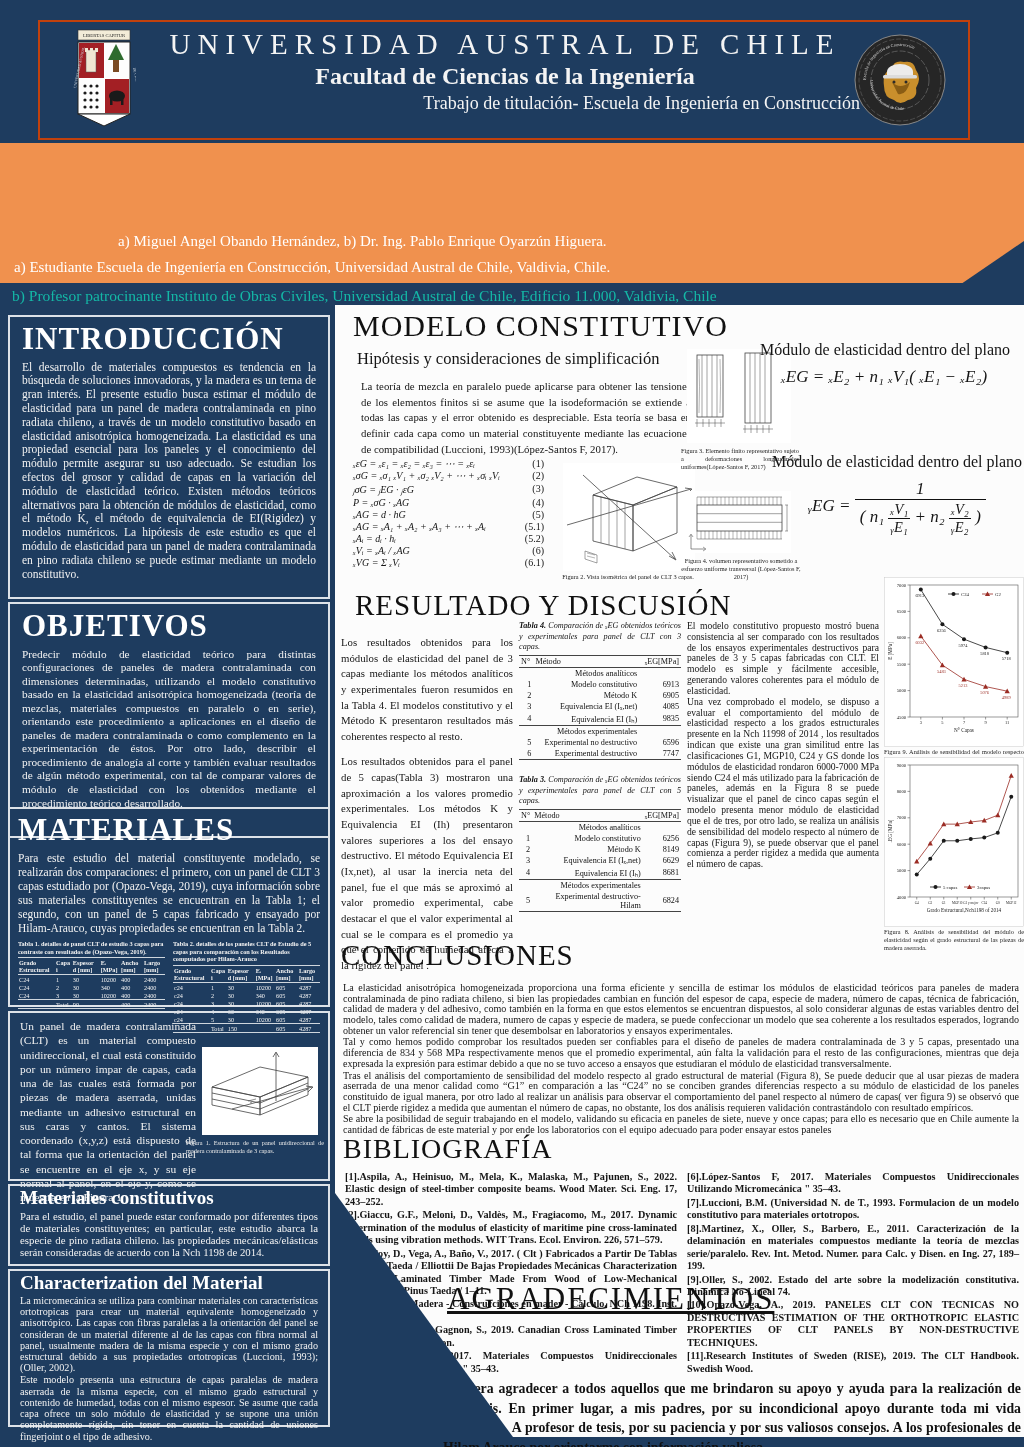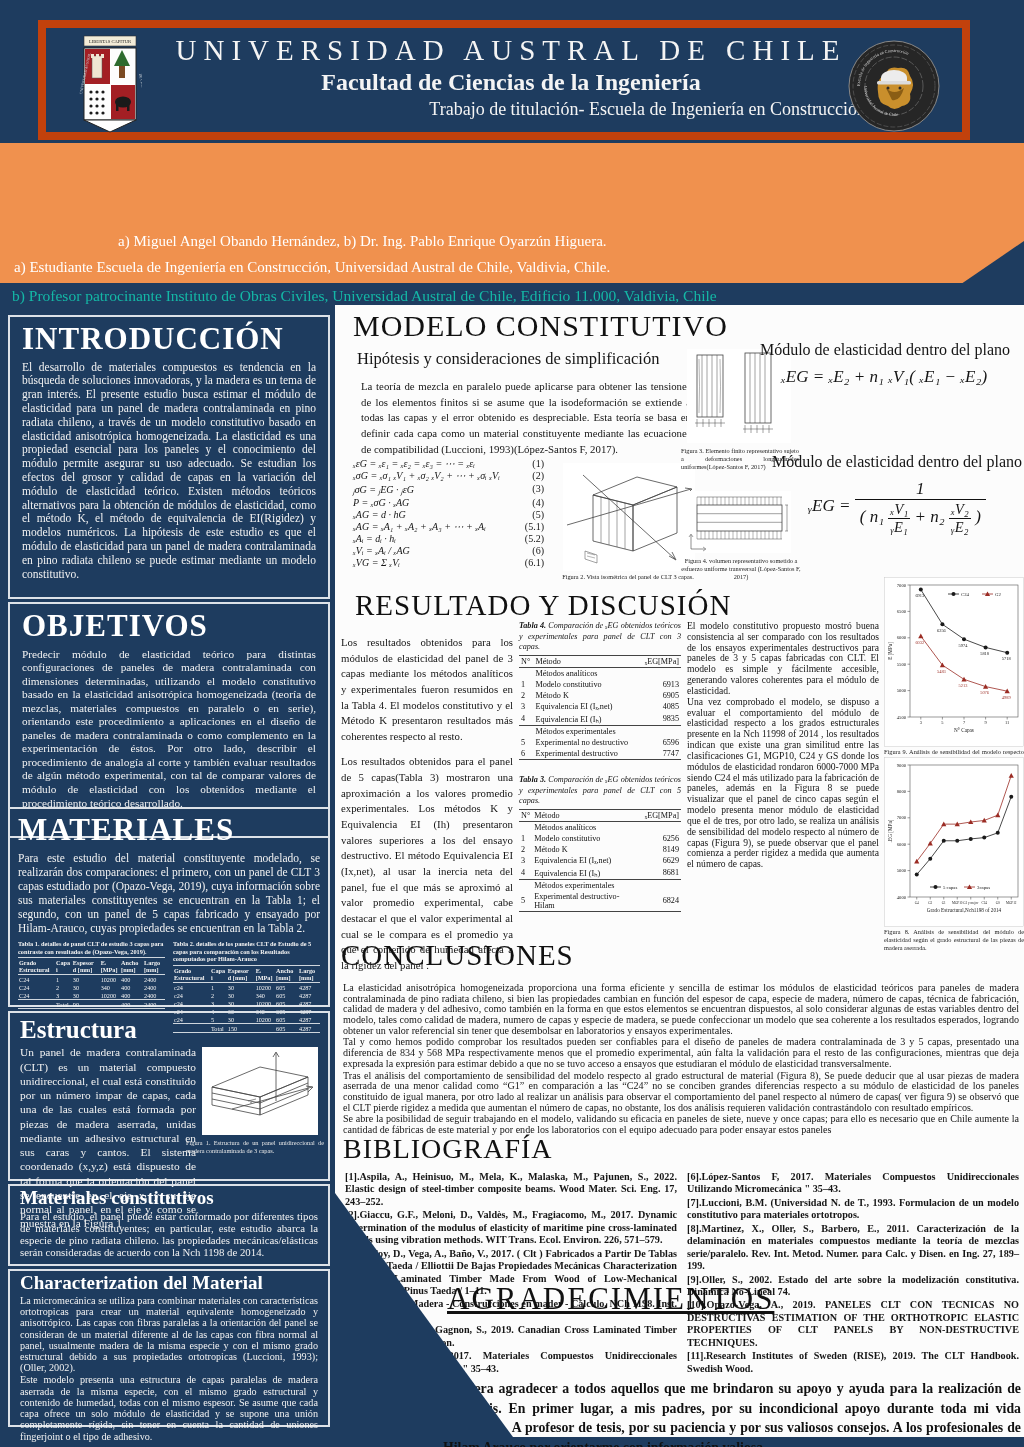--- a/index.html
+++ b/index.html
@@ -1,21 +1,21 @@
 <!DOCTYPE html>
 <html><head>
 <meta charset="utf-8">
 <style>
   html,body{margin:0;padding:0;}
   body{width:1024px;height:1447px;position:relative;background:#1e3c5f;
        font-family:"Liberation Serif",serif;overflow:hidden;}
   .abs{position:absolute;}
   
   .header-box{position:absolute;left:38px;top:20px;width:932px;height:120px;
-              border:8px solid #c2410c;box-sizing:border-box;}
+              border:2px solid #c2410c;box-sizing:border-box;}
   .header-text{position:absolute;left:110px;top:6px;width:710px;text-align:center;color:#f4f4f4;}
   .hdr-univ{font-size:29px;letter-spacing:7px;font-weight:500;}
   .hdr-fac{font-size:24px;font-weight:700;margin-top:2px;}
   .hdr-prog{font-size:18px;margin-top:3px;text-align:right;}
   
   .banner{position:absolute;left:0;top:143px;width:1024px;height:140px;background:#f0914e;
           clip-path:polygon(0 0,100% 0,100% 70%,94% 100%,0 100%);}
   .banner-title{position:absolute;left:10px;top:4px;width:1000px;font-size:20.5px;font-weight:700;
                 color:#fff;text-align:justify;line-height:1.38;letter-spacing:0.4px;}
   .banner-authors{position:absolute;left:118px;top:90px;font-size:15px;color:#fff;}
@@ -56,21 +56,21 @@
   .frac{display:inline-block;text-align:center;vertical-align:middle;}
   .frac>.num{display:block;border-bottom:1px solid #111;padding:0 5px;}
   .frac>.den{display:block;padding:1px 5px 0 5px;}
   .frac .frac>.num{font-size:0.85em;padding:0 2px;}
   .frac .frac>.den{font-size:0.85em;padding:0 2px;}
   .fig-caption{font-size:6.3px;line-height:1.3;color:#222;text-align:justify;}
   .figbox{background:#fff;}
   
   .rtable{border-collapse:collapse;width:100%;font-size:8.2px;color:#111;border-bottom:1px solid #444;}
   .rtable th{text-align:left;font-weight:400;border-top:1px solid #444;border-bottom:1px solid #444;padding:1px 2px;}
-  .rtable td{padding:1px 2px;}
+  .rtable td{padding:1px 2px;text-align:right;}
   .rtable th:last-child,.rtable td:last-child{text-align:right;}
   .rtable tr.sec td{border-top:1px solid #444;}
   .rtbl-caption{font-size:8.2px;line-height:1.3;margin-bottom:2px;text-align:justify;font-style:italic;}
   .rtbl-caption b{font-weight:700;}
   .col-body{font-size:10.8px;text-align:justify;line-height:1.45;}
   .col3-body{font-size:9.6px;text-align:justify;line-height:1.13;}
   .concl-body{font-size:10.1px;text-align:justify;line-height:1.06;}
   .concl-body p{margin:0 0 1px 0;}
   .ref{font-size:10.2px;font-weight:700;text-align:justify;line-height:1.22;margin-bottom:1px;}
   .agr-body{font-size:13.8px;font-weight:700;text-align:justify;line-height:1.42;color:#111;}
@@ -276,21 +276,20 @@
               <td>605</td>
               <td>4287</td>
             </tr>
           </tbody>
       </table>
     </div>
   </div>
 </div>
 
 <div class="box" style="top:1011px;height:170px;padding:4px 10px;">
-  <h2 class="h-med">Estructura</h2>
   <div class="jbody estr-body">Un panel de madera contralaminada (CLT) es un material compuesto unidireccional, el cual está constituido por un número impar de capas, cada una de las cuales está formada por piezas de madera aserrada, unidas mediante un adhesivo estructural en sus caras y cantos. El sistema coordenado (x,y,z) está dispuesto de tal forma que la orientación del panel se encuentre en el eje x, y su eje normal al panel, en el eje y, como se muestra en la Figura 1</div>
   <svg class="abs figbox" style="left:192px;top:34px;" width="116" height="88" viewBox="0 0 116 88">
     <rect x="0" y="0" width="116" height="88" fill="#fff"></rect>
     <g class="sketch">
       <path d="M10 40 L58 20 L106 30 L58 50 Z"></path>
       <path d="M10 40 L58 50 L58 68 L10 58 Z"></path>
       <path d="M58 50 L106 30 L106 48 L58 68 Z"></path>
       <path d="M10 46 L58 56 M10 52 L58 62 M58 56 L106 36 M58 62 L106 42"></path>
       <path d="M74 6 L74 54"></path>
         <path d="M71 10 L74 5 L77 10"></path>

